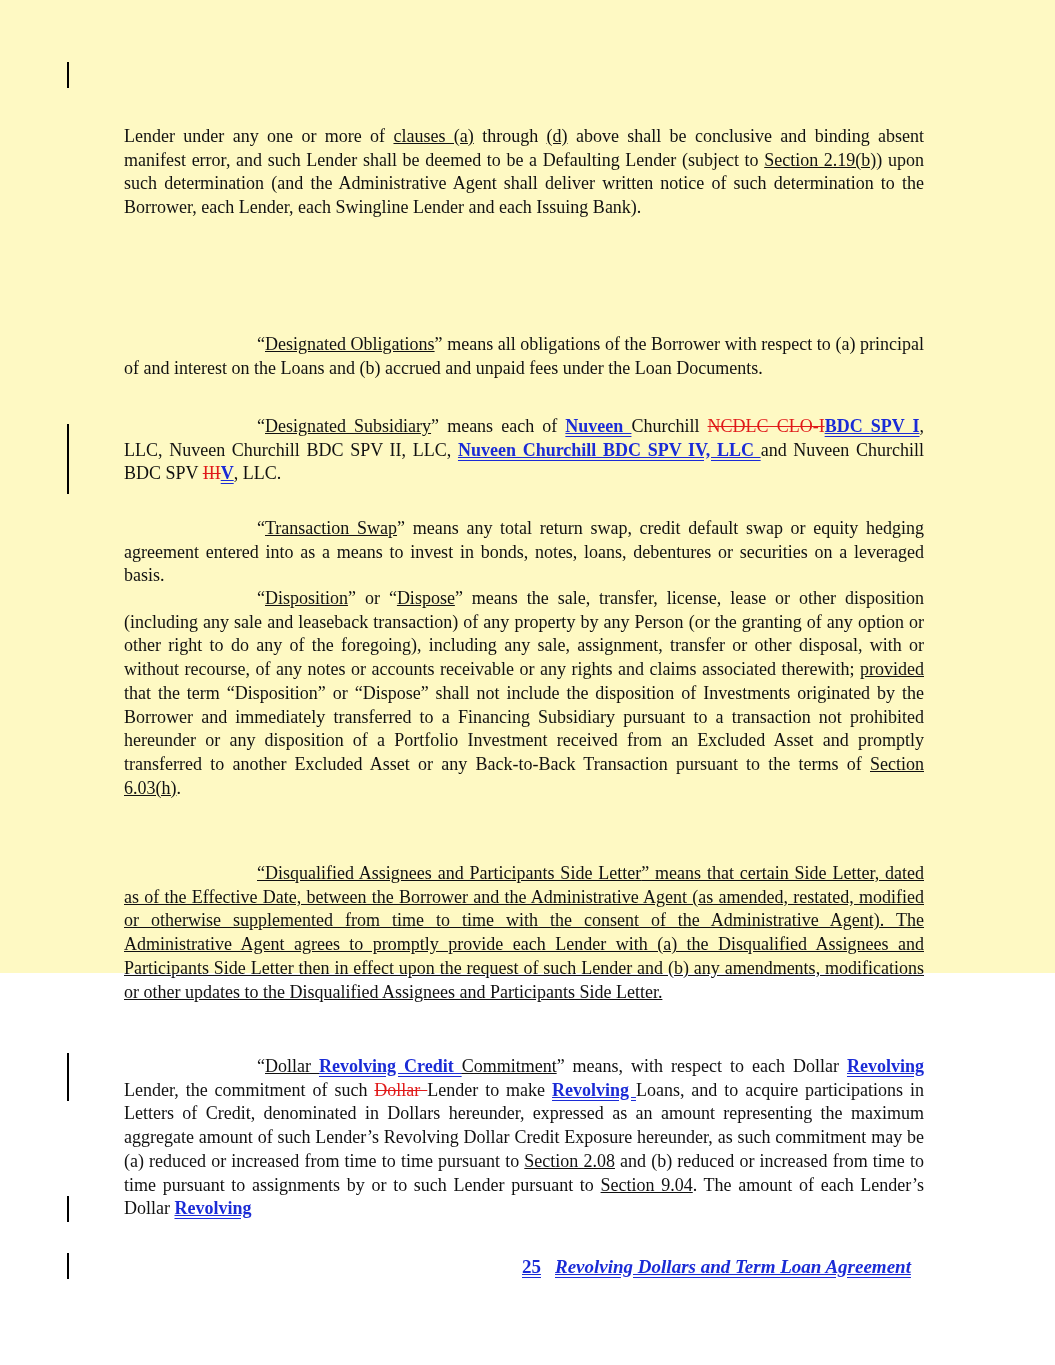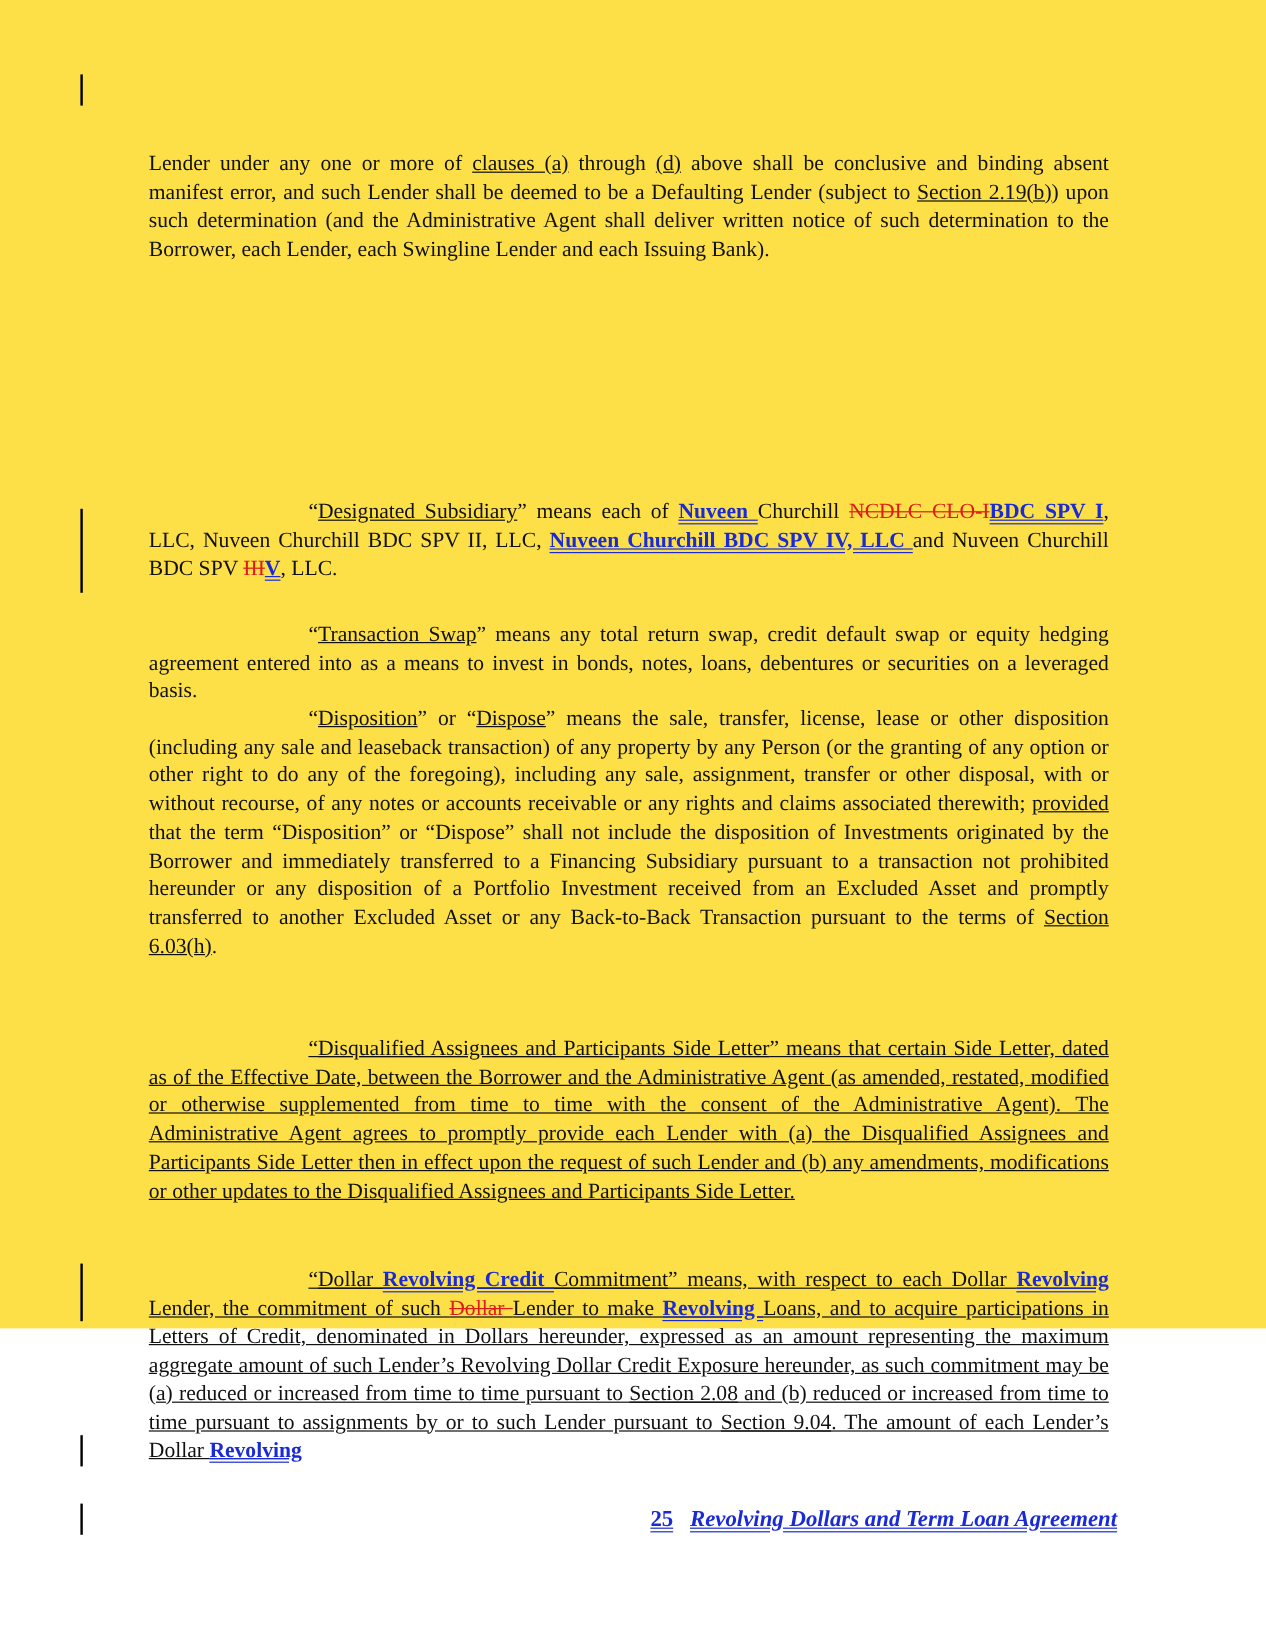--- a/index.html
+++ b/index.html
@@ -1,60 +1,63 @@
 <!DOCTYPE html>
 <html><head>
   <meta charset="utf-8">
   <style>
     html, body { margin: 0; padding: 0; background: #ffffff; }
     body { width: 1055px; height: 1365px; position: relative; overflow: hidden; font-family: "Liberation Serif", serif; color: #111; }
-    .page { position: absolute; left: 0; top: 0; width: 1055px; height: 1107px; background: #fde047; }
+    .page { position: absolute; left: 0; top: 0; width: 1055px; height: 973px; background: #fef9c3; }
     .text { position: absolute; left: 124px; width: 800px; font-size: 18px; line-height: 23.7px; text-align: justify; }
     .p { margin: 0; }
     .indent { text-indent: 133px; }
     .u { text-decoration: underline; }
     .ins { color: #1a2bd6; font-weight: bold; text-decoration: underline double; text-decoration-color: #1a2bd6; }
     .del { color: #e01a1a; text-decoration: line-through; }
     .bar { position: absolute; left: 67px; width: 2px; background: #000; }
     .footer { position: absolute; top: 1256px; left: 522px; font-size: 19px; font-weight: bold; font-style: italic; color: #1a2bd6; white-space: nowrap; }
     .footer span { text-decoration: underline double; }
-    .footer .pg { font-style: normal; margin-right: 14px; margin-left: 20px; }
+    .footer .pg { font-style: normal; margin-right: 14px; }
   </style>
 </head>
 <body>
 
 <div class="page">
   <div class="bar" style="top:62px;height:26px;"></div>
   <div class="bar" style="top:424px;height:70px;"></div>
   <div class="bar" style="top:1053px;height:48px;"></div>
   <div class="bar" style="top:1196px;height:26px;"></div>
   <div class="bar" style="top:1253px;height:26px;"></div>
 
   <div class="text" style="top:125px;">
     <p class="p"><span>Lender under any one or more of </span><span class="u">clauses (a)</span><span> through </span><span class="u">(d)</span><span> above shall be conclusive and binding absent manifest error, and such Lender shall be deemed to be a Defaulting Lender (subject to </span><span class="u">Section 2.19(b)</span><span>) upon such determination (and the Administrative Agent shall deliver written notice of such determination to the Borrower, each Lender, each Swingline Lender and each Issuing Bank).</span></p>
   </div>
 
 
+  <div class="text" style="top:333px;">
+    <p class="p indent"><span>“</span><span class="u">Designated Obligations</span><span>” means all obligations of the Borrower with respect to (a) principal of and interest on the Loans and (b) accrued and unpaid fees under the Loan Documents.</span></p>
+  </div>
 
   <div class="text" style="top:415px;">
     <p class="p indent"><span>“</span><span class="u">Designated Subsidiary</span><span>” means each of </span><span class="ins">Nuveen </span><span>Churchill </span><span class="del">NCDLC CLO-I</span><span class="ins">BDC SPV I</span><span>, LLC, Nuveen Churchill BDC SPV II, LLC, </span><span class="ins">Nuveen Churchill BDC SPV IV, LLC </span><span>and Nuveen Churchill BDC SPV </span><span class="del">III</span><span class="ins">V</span><span>, LLC.</span></p>
   </div>
 
   <div class="text" style="top:517px;">
     <p class="p indent"><span>“</span><span class="u">Transaction Swap</span><span>” means any total return swap, credit default swap or equity hedging agreement entered into as a means to invest in bonds, notes, loans, debentures or securities on a leveraged basis.</span></p>
   </div>
 
   <div class="text" style="top:587px;">
     <p class="p indent"><span>“</span><span class="u">Disposition</span><span>” or “</span><span class="u">Dispose</span><span>” means the sale, transfer, license, lease or other disposition (including any sale and leaseback transaction) of any property by any Person (or the granting of any option or other right to do any of the foregoing), including any sale, assignment, transfer or other disposal, with or without recourse, of any notes or accounts receivable or any rights and claims associated therewith; </span><span class="u">provided</span><span> that the term “Disposition” or “Dispose” shall not include the disposition of Investments originated by the Borrower and immediately transferred to a Financing Subsidiary pursuant to a transaction not prohibited hereunder or any disposition of a Portfolio Investment received from an Excluded Asset and promptly transferred to another Excluded Asset or any Back-to-Back Transaction pursuant to the terms of </span><span class="u">Section 6.03(h)</span><span>.</span></p>
   </div>
 
   <div class="text" style="top:862px;text-decoration:underline;">
     <p class="p indent"><span>“</span><span class="u">Disqualified Assignees and Participants Side Letter</span><span>” means that certain Side Letter, dated as of the Effective Date, between the Borrower and the Administrative Agent (as amended, restated, modified or otherwise supplemented from time to time with the consent of the Administrative Agent).  The Administrative Agent agrees to promptly provide each Lender with (a) the Disqualified Assignees and Participants Side Letter then in effect upon the request of such Lender and (b) any amendments, modifications or other updates to the Disqualified Assignees and Participants Side Letter.</span></p>
   </div>
 
-  <div class="text" style="top:1055px;text-decoration:underline;">
+  <div class="text" style="top:1055px;">
     <p class="p indent"><span>“</span><span class="u"><span>Dollar </span><span class="ins">Revolving Credit </span><span>Commitment</span></span><span>” means, with respect to each Dollar </span><span class="ins">Revolving </span><span>Lender, the commitment of such </span><span class="del">Dollar </span><span>Lender to make </span><span class="ins">Revolving </span><span>Loans, and to acquire participations in Letters of Credit, denominated in Dollars hereunder, expressed as an amount representing the maximum aggregate amount of such Lender’s Revolving Dollar Credit Exposure hereunder, as such commitment may be (a) reduced or increased from time to time pursuant to </span><span class="u">Section 2.08</span><span> and (b) reduced or increased from time to time pursuant to assignments by or to such Lender pursuant to </span><span class="u">Section 9.04</span><span>.  The amount of each Lender’s Dollar </span><span class="ins">Revolving</span></p>
   </div>
 
   <div class="footer">
     <span class="pg">25</span><span>Revolving Dollars and Term Loan Agreement</span>
   </div>
 </div>
 
 </body></html>

